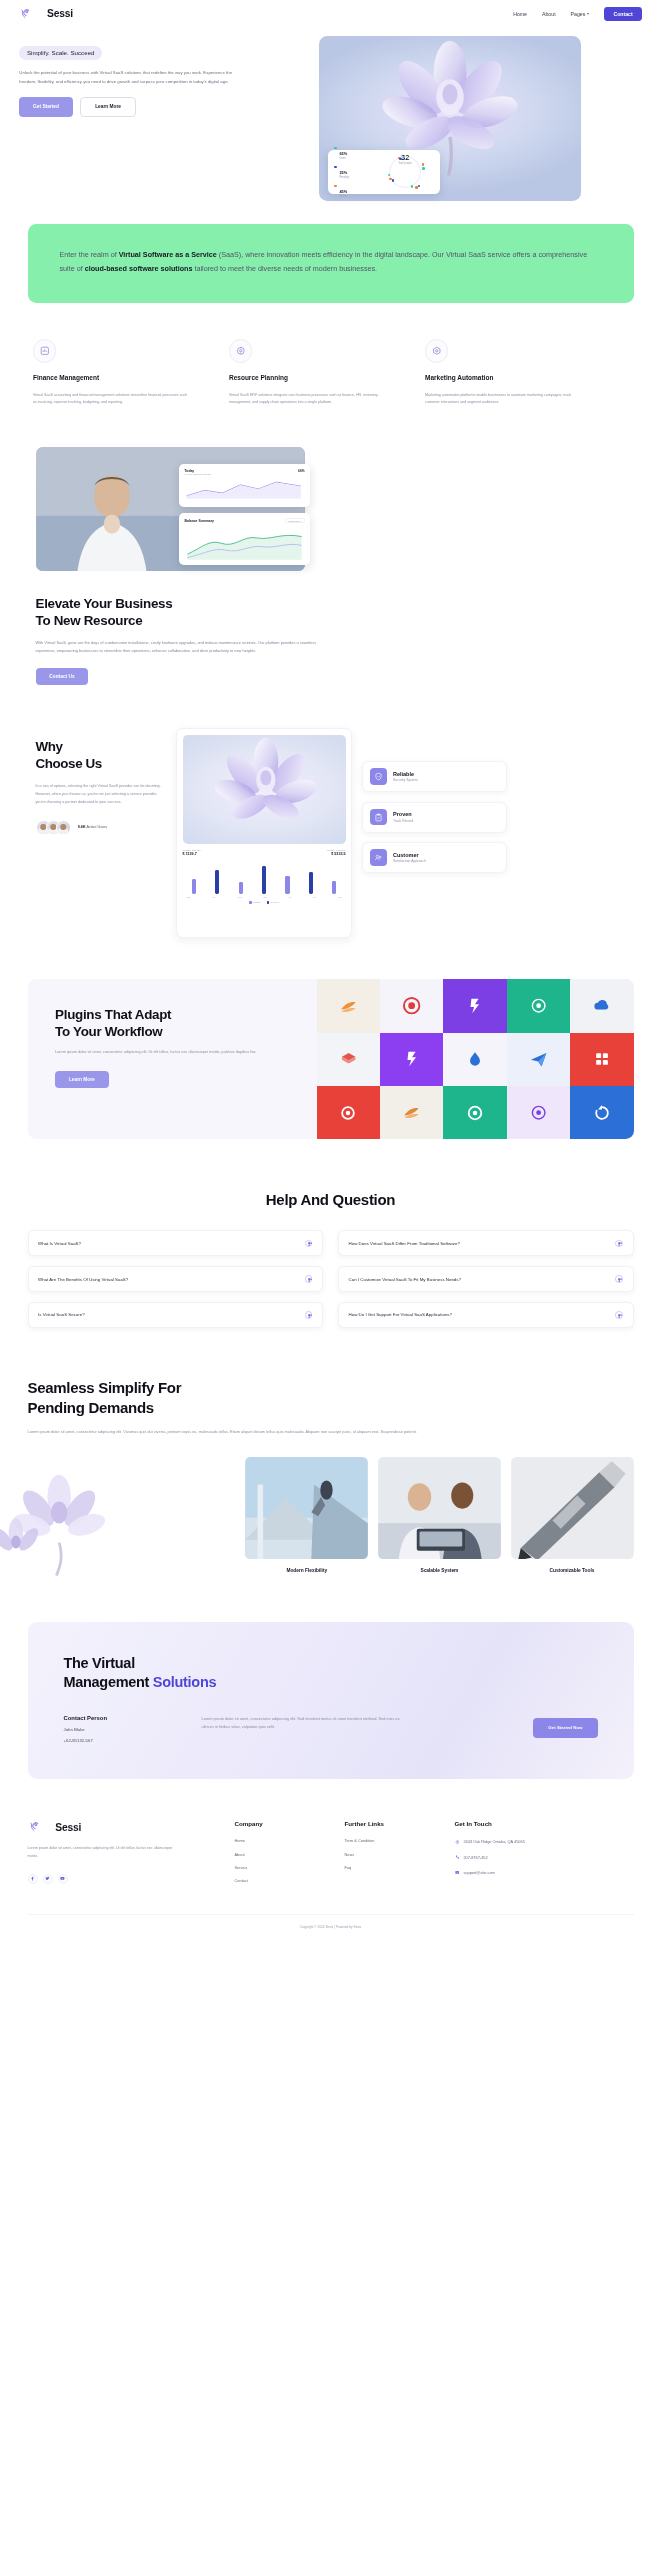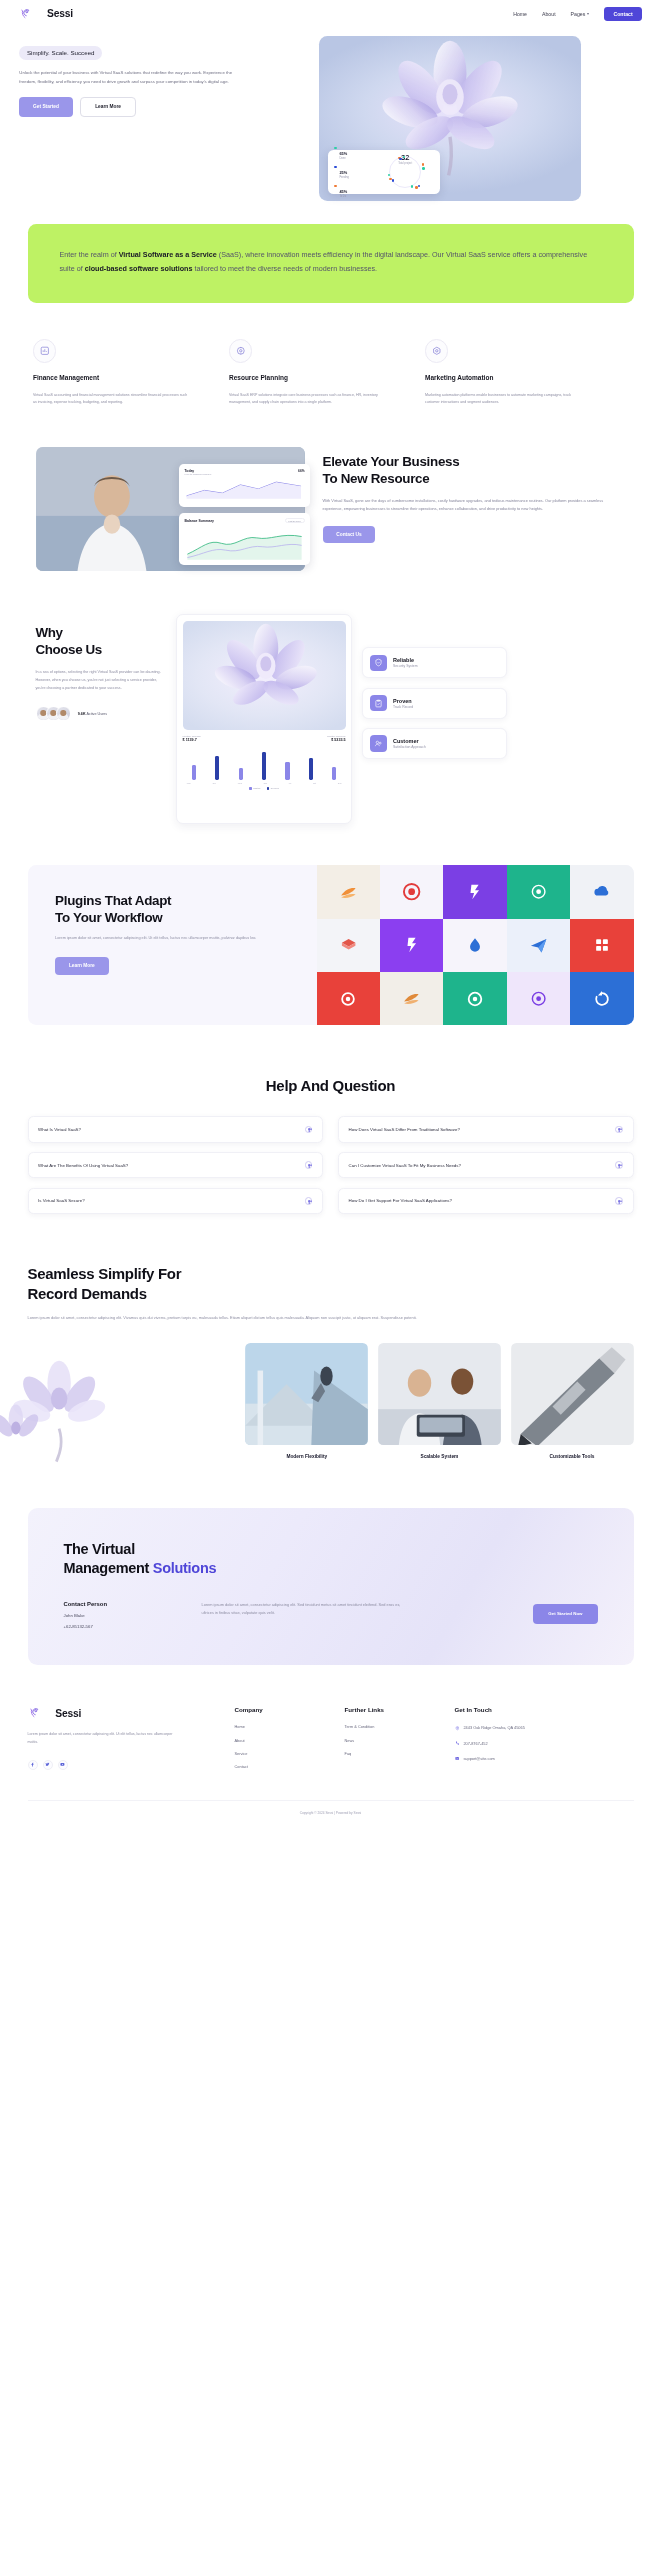--- a/index.html
+++ b/index.html
@@ -68,38 +68,38 @@
   .donut-ring {
     position:absolute; width:32px;height:32px;border-radius:50%;
     border:1.7px solid #ece9fa; left:50%; top:50%; transform:translate(-50%,-50%);
   }
   .donut-num { font-size:7.6px; font-weight:bold; color:#141428; text-align:center; line-height:1; }
   .donut-lab { font-size:2.6px; color:#a0a0b4; text-align:center; margin-top:1.4px; }
   .dpin { position:absolute; width:2.5px;height:2.5px;border-radius:50%; }
 
   
   .intro-band {
-    margin: 23.4px auto 0; width:606px; background:#bef264; border-radius:8.3px;
+    margin: 23.4px auto 0; width:606px; background:#86efac; border-radius:8.3px;
     padding: 23.4px 32px 26px;
   }
   .intro-text { font-size:7.2px; line-height:2.05; color:#54546a; }
   .intro-text b { color:#191927; font-weight:bold; }
 
   
   .features { display:flex; gap:25px; width:606px; margin:36px auto 0; padding:0 5.5px; }
   .feature { width:171px; }
   .f-icon {
     width:23.4px;height:23.4px;border-radius:50%;border:0.7px solid #eceaf4;
     display:flex;align-items:center;justify-content:center; background:#fcfcfe;
   }
   .f-title { margin-top:11px; font-size:6.5px; font-weight:bold; color:#15151f; }
   .f-desc { margin-top:5.5px; font-size:3.9px; line-height:2.1; color:#8d8da2; }
 
   
-  .elevate { display:flex; gap:18px; width:620px; margin:41px auto 0; padding-left:15px; }
+  .elevate { display:flex; gap:18px; width:620px; margin:41px auto 0; padding-left:15px;flex-direction:column; }
   .elev-visual { width:269px; position:relative; }
   .elev-photo {
     width:269px;height:124px;border-radius:6.9px;overflow:hidden;position:relative;
     background:linear-gradient(160deg,#cfd6e4 0%, #9fb0c6 45%, #7b8ea8 100%);
   }
   .dash-card {
     position:absolute; background:#fff; border-radius:4.8px; box-shadow:0 2.8px 9.6px rgba(35,35,70,.15);
   }
   .dash-a { right:-5.5px; top:16.5px; width:131px; height:43px; padding:4.8px 5.5px; }
   .dash-b { right:-5.5px; top:66px; width:131px; height:52px; padding:4.8px 5.5px; }
@@ -686,21 +686,21 @@
     </div>
     <div class="faq-item">
       <span class="faq-q">How Do I Get Support For Virtual SaaS Applications?</span>
       <span class="plus"></span>
     </div>
   </div>
 
   <div class="seam">
     <h2 class="seam-h2">
       <span>Seamless Simplify For</span><br>
-      <span>Record Demands</span>
+      <span>Pending Demands</span>
     </h2>
     <p class="seam-p">Lorem ipsum dolor sit amet, consectetur adipiscing elit. Vivamus quis dui viverra, pretium turpis eu, malesuada tellus. Etiam aliquet dictum tellus quis malesuada. Aliquam non suscipit justo, ut aliquam erat. Suspendisse potenti.</p>
     <div class="gallery">
       <svg class="gal-left-flower" viewBox="0 0 230 190">
         <g transform="translate(105,100)">
           <ellipse cx="0" cy="-30" rx="17" ry="33" fill="#e7e1f7" opacity=".9"></ellipse>
           <ellipse cx="-30" cy="-14" rx="15" ry="31" fill="#d5cdf0" opacity=".9" transform="rotate(-38 -30 -14)"></ellipse>
           <ellipse cx="30" cy="-14" rx="15" ry="31" fill="#d5cdf0" opacity=".9" transform="rotate(38 30 -14)"></ellipse>
           <ellipse cx="-40" cy="10" rx="14" ry="28" fill="#eae5fa" opacity=".9" transform="rotate(-72 -40 10)"></ellipse>
           <ellipse cx="40" cy="10" rx="14" ry="28" fill="#eae5fa" opacity=".9" transform="rotate(72 40 10)"></ellipse>

